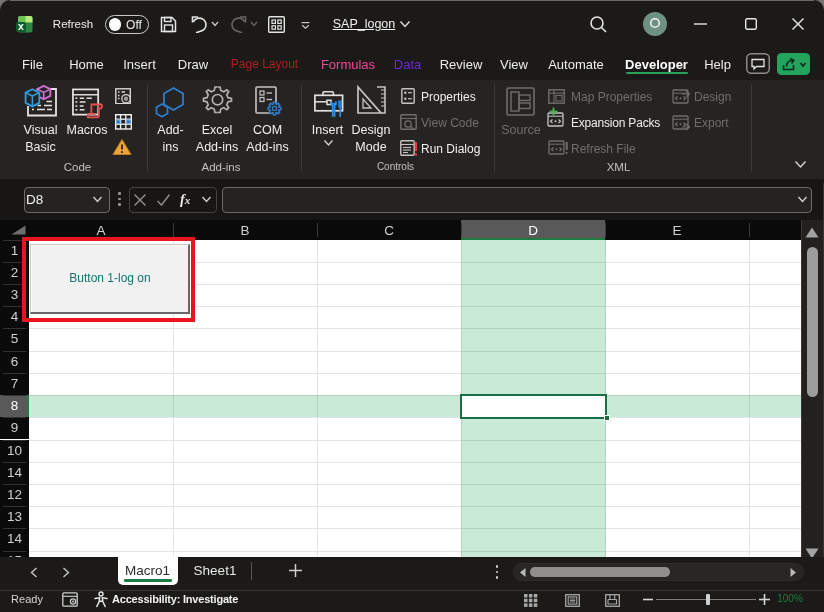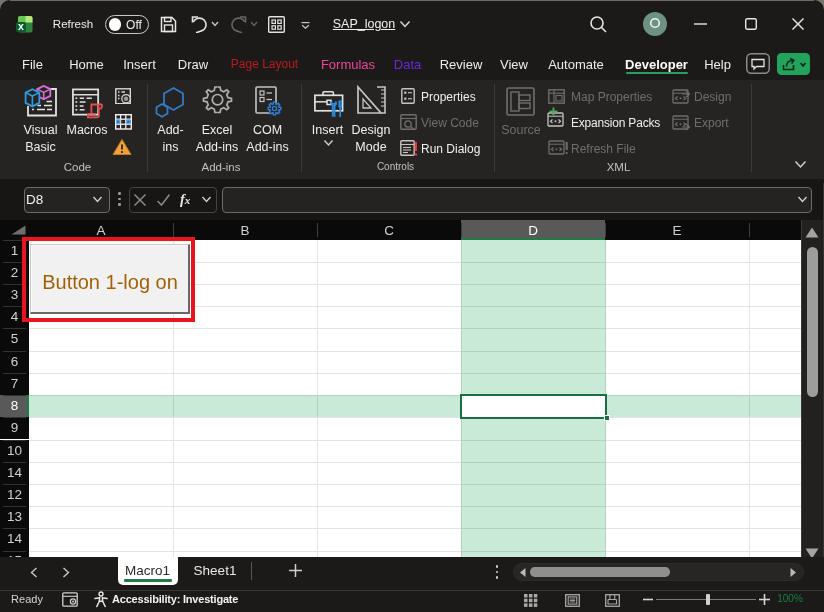--- a/index.html
+++ b/index.html
@@ -380,21 +380,21 @@
 <div class="a" style="left:29px;top:461.7px;width:772px;height:1px;background:#e4e4e4;"></div>
 <div class="a" style="left:29px;top:483.9px;width:772px;height:1px;background:#e4e4e4;"></div>
 <div class="a" style="left:29px;top:506.1px;width:772px;height:1px;background:#e4e4e4;"></div>
 <div class="a" style="left:29px;top:528.4px;width:772px;height:1px;background:#e4e4e4;"></div>
 <div class="a" style="left:29px;top:550.6px;width:772px;height:1px;background:#e4e4e4;"></div>
 <div class="a" style="left:461px;top:239.5px;width:145px;height:317.5px;background:rgba(198,233,213,0.95);mix-blend-mode:multiply;"></div>
 <div class="a" style="left:29px;top:395.0px;width:772px;height:22.2px;background:rgba(198,233,213,0.95);mix-blend-mode:multiply;"></div>
 <div class="a" style="left:459.5px;top:393.8px;width:147px;height:25px;background:#ffffff;border:2px solid #1b6e41;"></div>
 <div class="a" style="left:603.5px;top:414.5px;width:6px;height:6px;background:#1b6e41;border:1px solid #fff;"></div>
 <div class="a" style="left:29.5px;top:244px;width:160.5px;height:70px;background:#f1f1f1;border:1px solid #c8c8c8;border-right:2px solid #686868;border-bottom:2px solid #686868;box-shadow:inset 1px 1px 0 #fafafa;"></div>
-<div class="a ct" style="left:110px;top:271.5px;font-size:20px;color:#a16207;font-weight:400;line-height:1;">Button 1-log on</div>
+<div class="a ct" style="left:110px;top:271.5px;font-size:12px;color:#0f766e;font-weight:400;line-height:1;">Button 1-log on</div>
 <div class="a" style="left:21.5px;top:237px;width:173.5px;height:85px;border:4.2px solid #e9141d;"></div>
 <div class="a" style="left:801px;top:220px;width:23px;height:337px;background:#232120;border-left:1px solid #3a3938;"></div>
 <svg class="a" style="left:805px;top:227px;" width="14" height="11" viewBox="0 0 14 11">
     <path d="M7 0.5 L13.5 10.5 L0.5 10.5 Z" fill="#a3a3a3"></path>
   </svg>
 <div class="a" style="left:806.5px;top:247px;width:11px;height:150px;background:#9d9d9d;border-radius:5.5px;"></div>
 <svg class="a" style="left:805px;top:547.5px;" width="14" height="11" viewBox="0 0 14 11">
     <path d="M7 10.5 L13.5 0.5 L0.5 0.5 Z" fill="#a3a3a3"></path>
   </svg>
 <div class="a" style="left:823px;top:183px;width:1px;height:407px;background:#363431;"></div>

